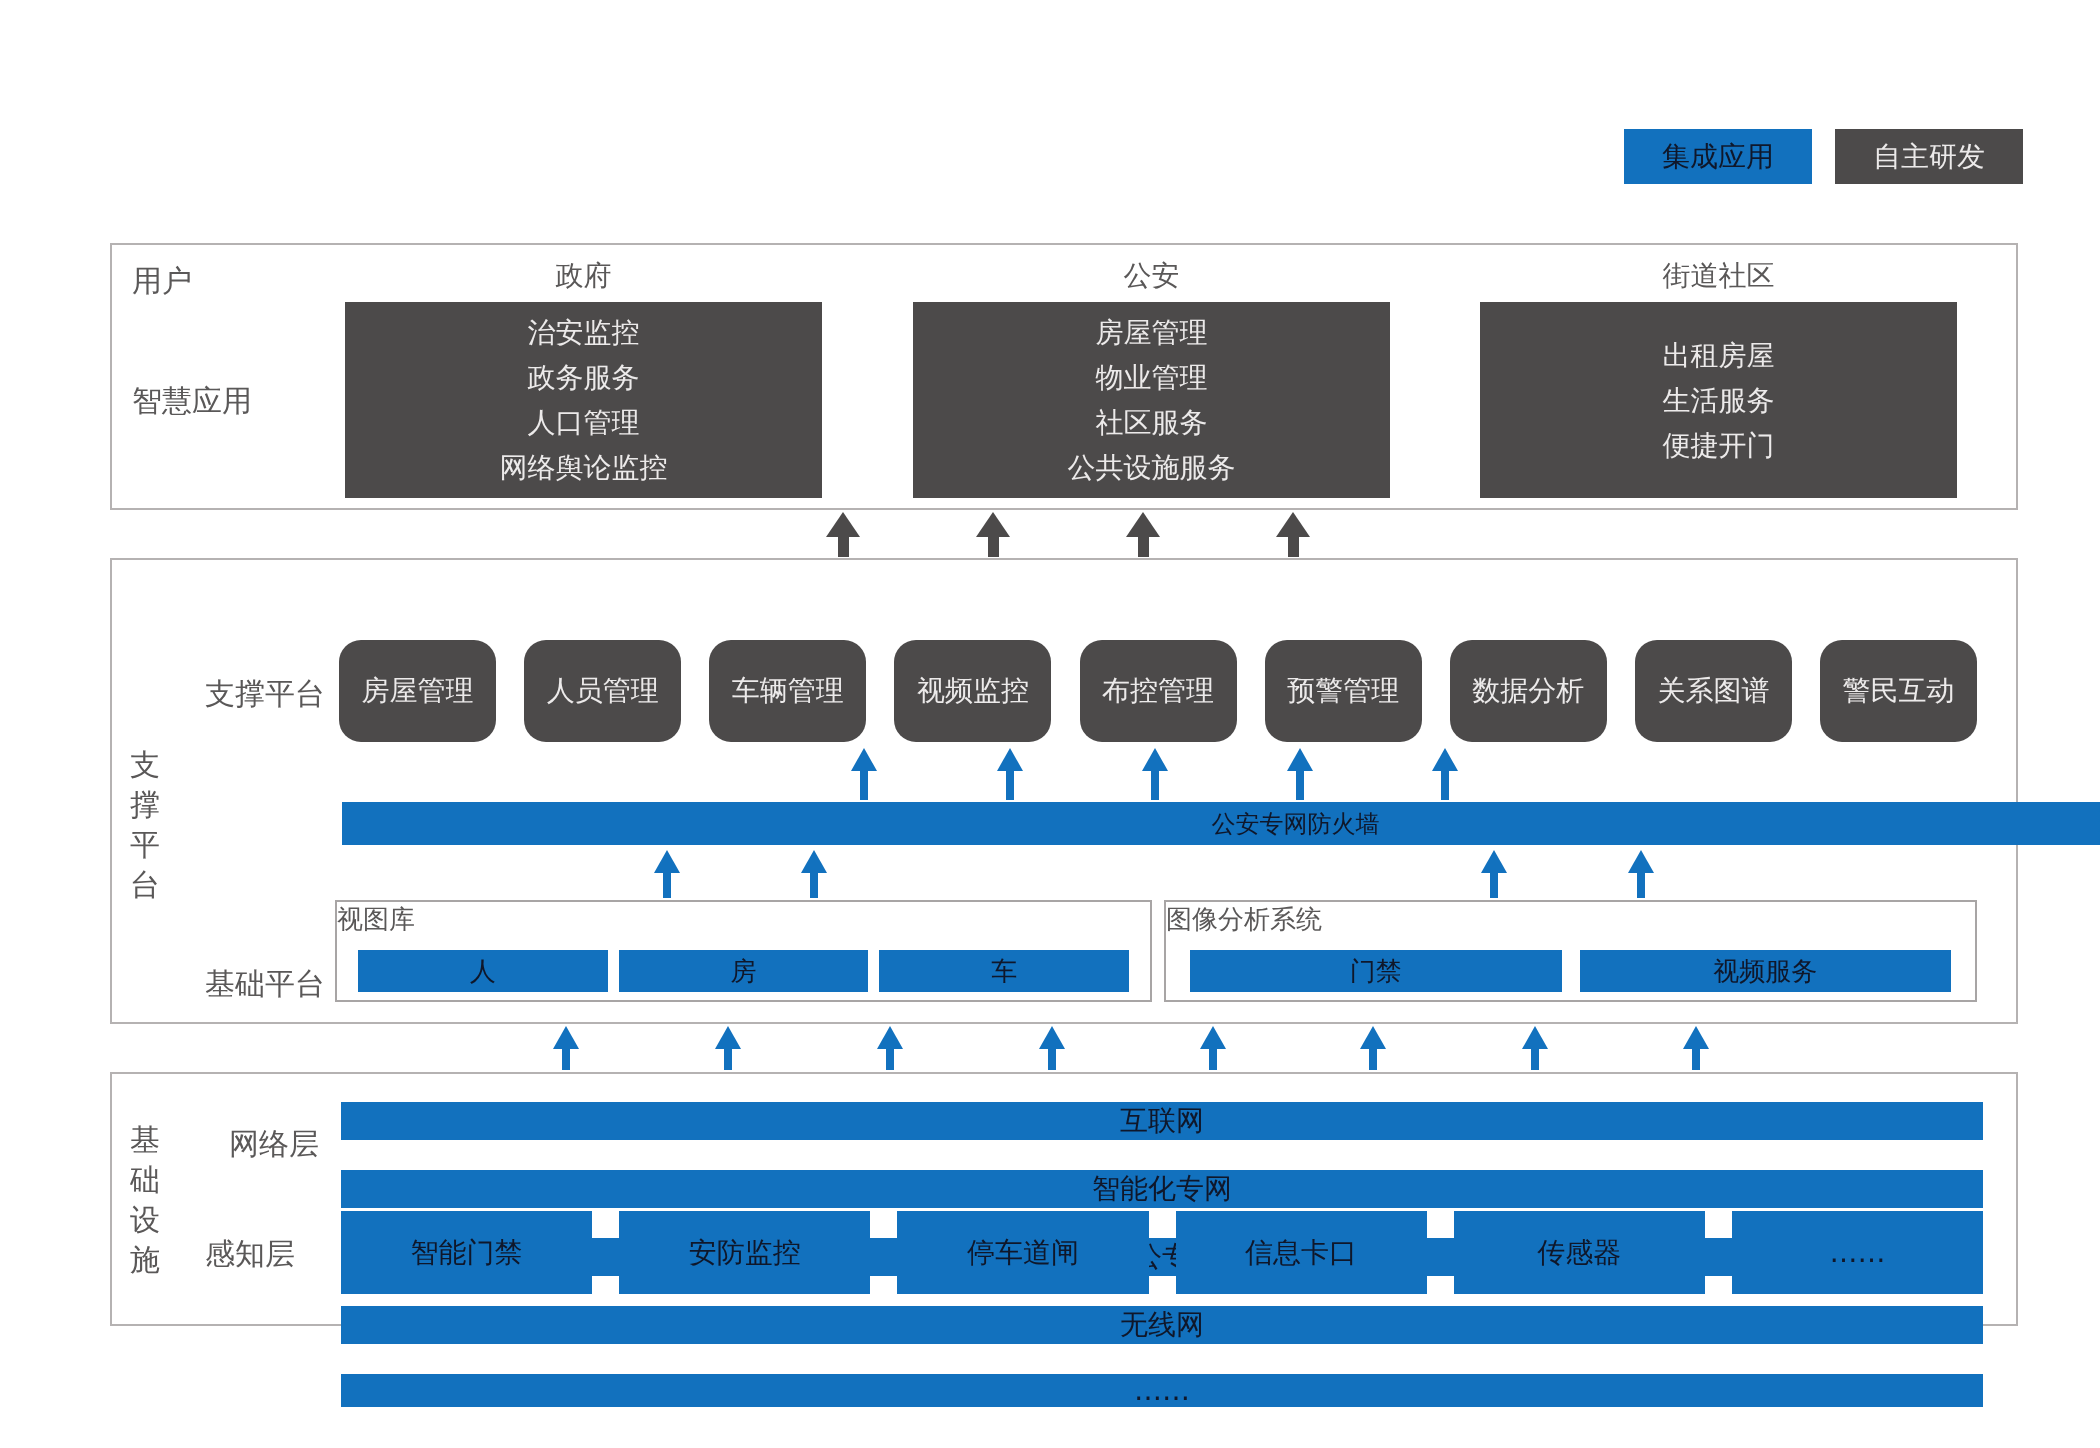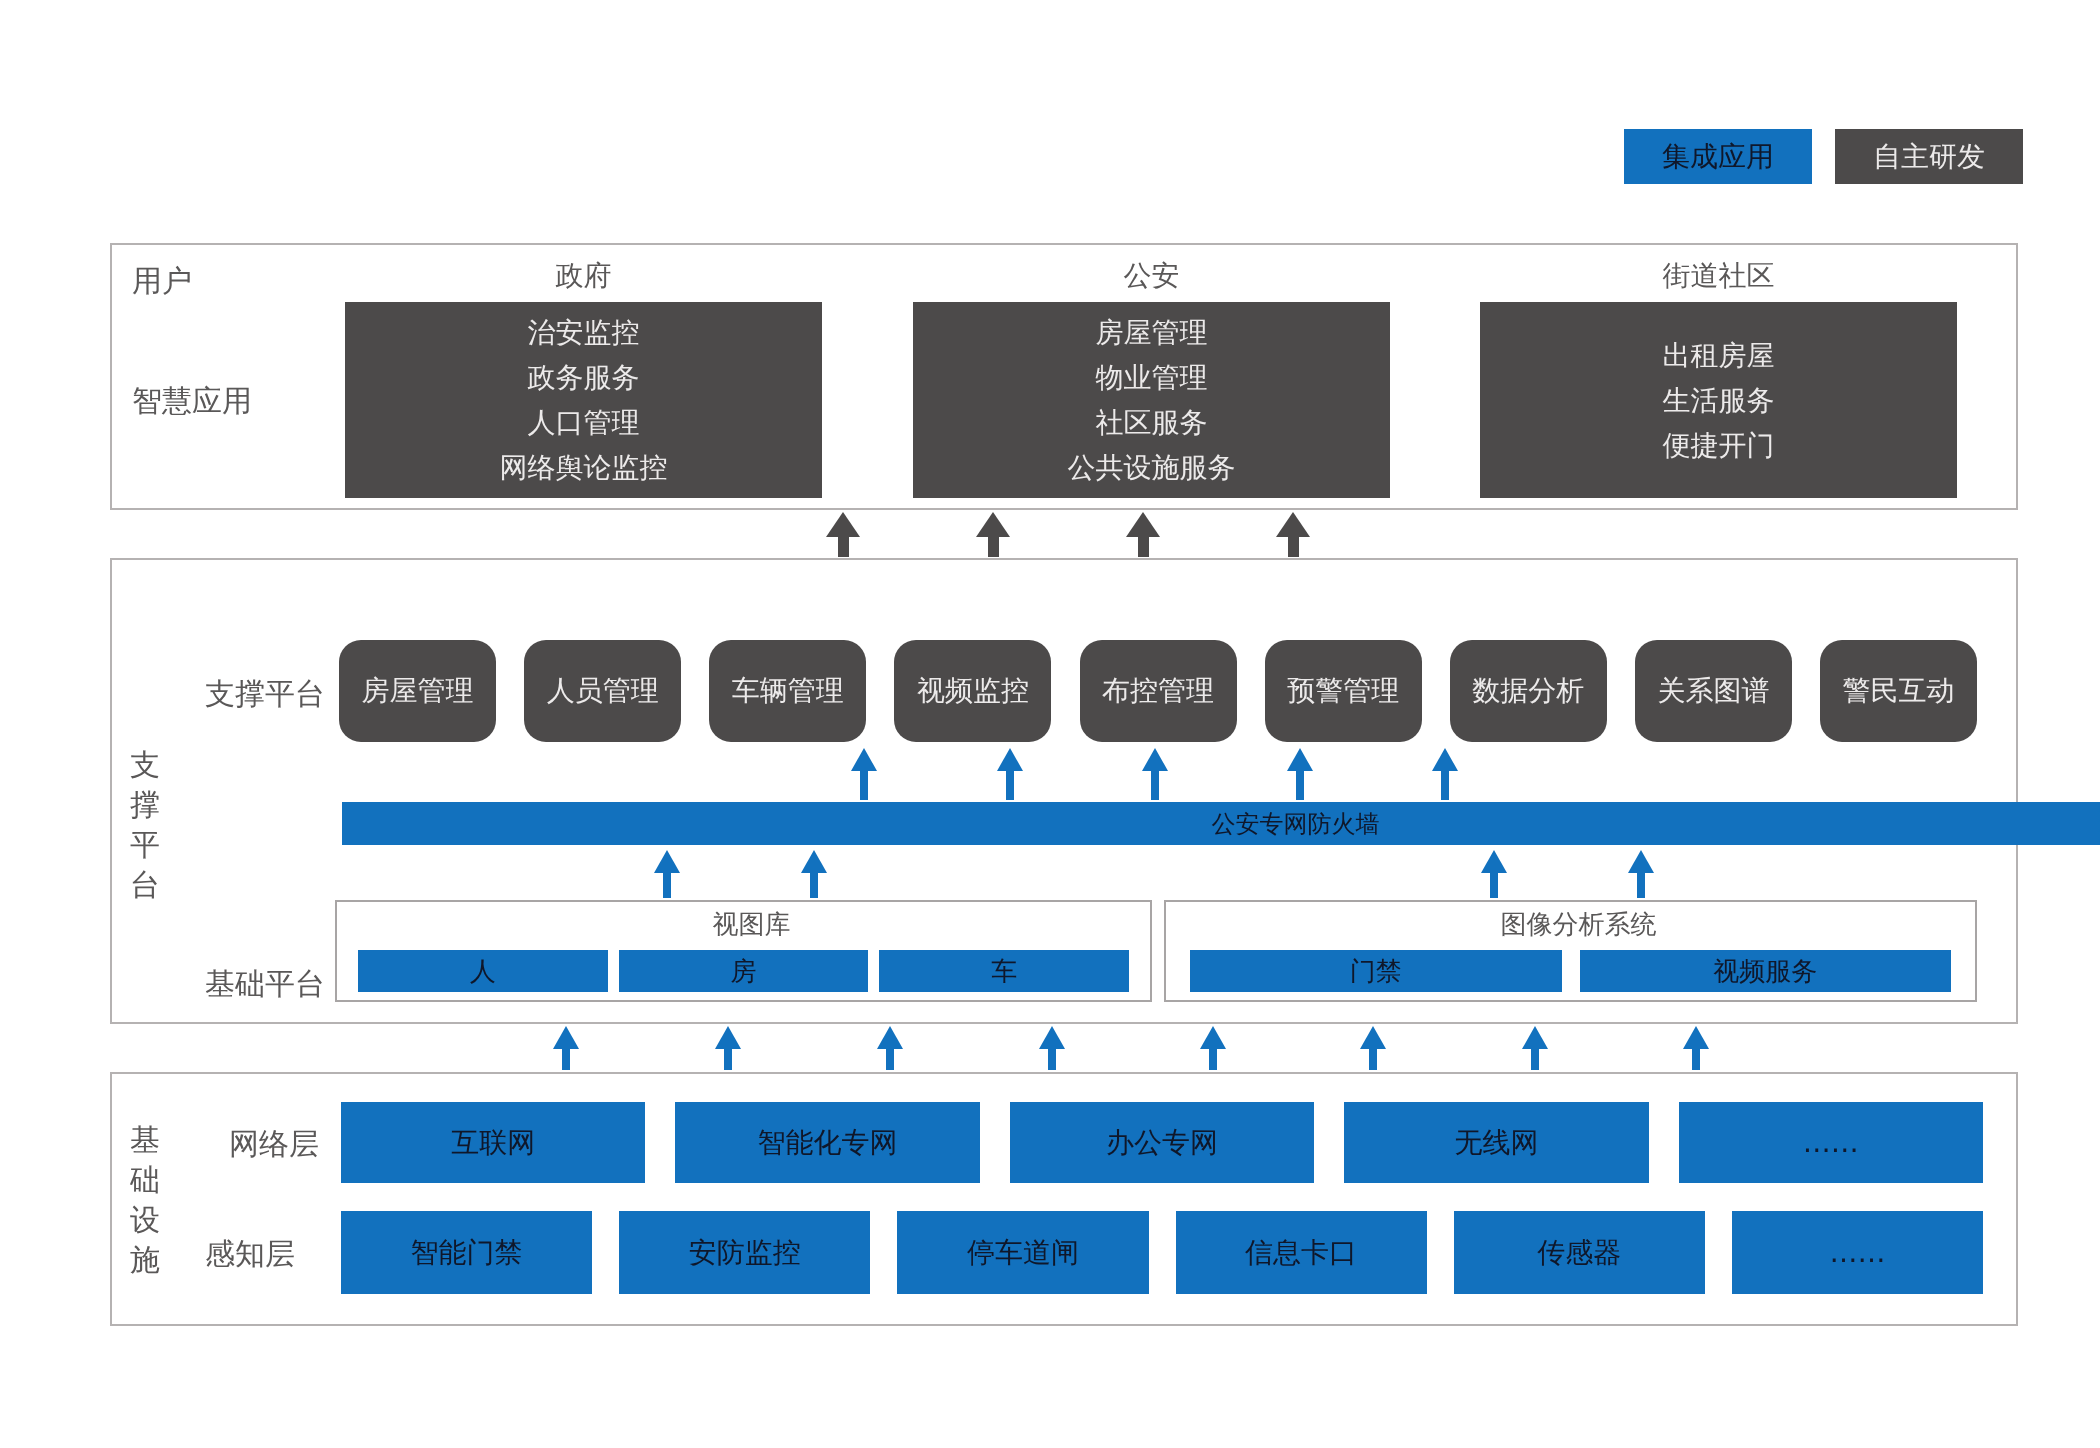--- a/index.html
+++ b/index.html
@@ -27,26 +27,26 @@
   .dark-arrow .stem{width:11px;height:20px;background:#4c4a4a;}
   .blue-arrow .head{border-left:13px solid transparent;border-right:13px solid transparent;border-bottom:23px solid #1271be;}
   .blue-arrow .stem{width:8px;background:#1271be;}
   .st30 .stem{height:29px;} .st26 .stem{height:25px;} .st20 .stem{height:21px;}
   
   .mid-title{position:absolute;top:26px;left:0;width:100%;text-align:center;font-size:30px;color:#5a5858;}
   .module-row{position:absolute;left:227px;top:80px;width:1638px;display:flex;justify-content:space-between;}
   .module{width:157px;height:102px;border-radius:22px;font-size:28px;display:flex;align-items:center;justify-content:center;}
   .firewall{position:absolute;left:230px;top:242px;width:1865px;height:43px;font-size:24px;padding-left:21px;}
   .group{position:absolute;top:340px;height:102px;border:2px solid #a8a5a5;background:#ffffff;box-sizing:border-box;}
-  .group-title{text-align:center;font-size:26px;color:#5a5858;margin-top:5px;padding-left:16px;}
+  .group-title{font-size:26px;color:#5a5858;}
   .bar-row{position:absolute;top:48px;left:0;right:0;display:flex;}
   .bar{height:42px;flex:1;font-size:26px;display:flex;align-items:center;justify-content:center;}
   
   .net-row,.per-row{position:absolute;left:229px;width:1642px;display:flex;}
-  .net-row{top:28px;height:81px;gap:30px;}
+  .net-row{top:28px;height:67px;gap:30px;flex-direction:column;}
   .per-row{top:137px;height:83px;gap:27px;}
   .infra-box{flex:1;font-size:28px;display:flex;align-items:center;justify-content:center;}
 </style>
 </head>
 <body>
 
 <div class="canvas">
 
   <div class="legend-item bluebox" style="left:1624px;top:129px;">集成应用</div>
   <div class="legend-item darkbox" style="left:1835px;top:129px;">自主研发</div>

